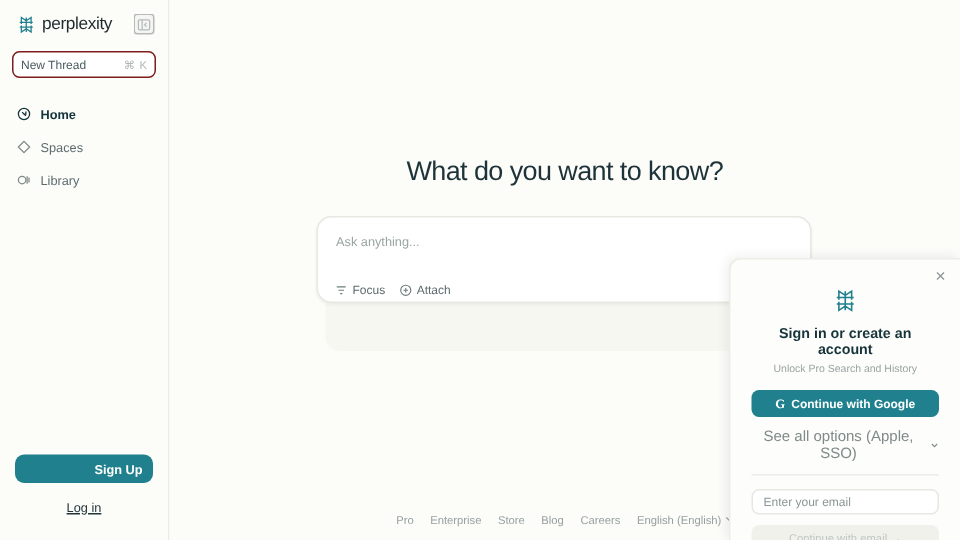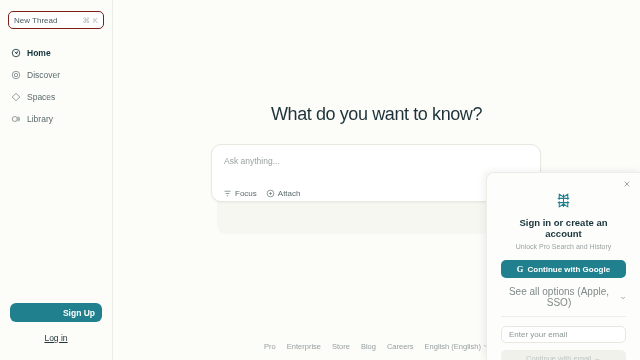--- a/index.html
+++ b/index.html
@@ -163,49 +163,56 @@
     border: none; cursor: pointer; font-family: inherit;
   }
 </style>
 </head>
 <body>
 
 <div id="app">
 
   <aside class="sidebar">
 
+    <div class="sb-top">
+      <div class="logo">
+        <span class="logo-mark">
+          <svg width="13" height="13" viewBox="0 0 24 24" fill="none" stroke="#20808D" stroke-width="1.6">
+            <path d="M12 3v18M12 7l-6-4v8M12 7l6-4v8M4 9h16M4 15h16M12 17l-6 4v-8M12 17l6 4v-8"></path>
+          </svg>
+        </span>
+        <span class="logo-text">perplexity</span>
+      </div>
+      <button class="collapse-btn">
+        <svg width="11" height="11" viewBox="0 0 24 24" fill="none" stroke="#6E7C7D" stroke-width="2">
+          <rect x="3" y="4" width="18" height="16" rx="2"></rect>
+            <path d="M9 4v16M16 9l-3 3 3 3"></path>
+        </svg>
+      </button>
+    </div>
 
     <div class="new-thread">
       <span class="nt-label">New Thread</span>
       <span class="nt-keys">
         <span class="nt-key">⌘</span>
         <span class="nt-key">K</span>
       </span>
     </div>
 
     <nav class="nav">
       <div class="nav-item active">
         <span class="ni-icon">
           <svg width="10" height="10" viewBox="0 0 24 24" fill="none" stroke="#13343B" stroke-width="2">
             <circle cx="12" cy="12" r="9"></circle>
               <path d="M9 9l6 6M15 8v4h-4"></path>
           </svg>
         </span>
         <span class="ni-label">Home</span>
       </div>
 
-      <div class="nav-item">
-        <span class="ni-icon">
-          <svg width="10" height="10" viewBox="0 0 24 24" fill="none" stroke="#7E8A89" stroke-width="2">
-            <circle cx="12" cy="12" r="9"></circle>
-              <circle cx="12" cy="12" r="4"></circle>
-          </svg>
-        </span>
-        <span class="ni-label">Discover</span>
-      </div>
 
       <div class="nav-item">
         <span class="ni-icon">
           <svg width="10" height="10" viewBox="0 0 24 24" fill="none" stroke="#7E8A89" stroke-width="2">
             <path d="M12 3l9 9-9 9-9-9z"></path>
           </svg>
         </span>
         <span class="ni-label">Spaces</span>
       </div>
 

